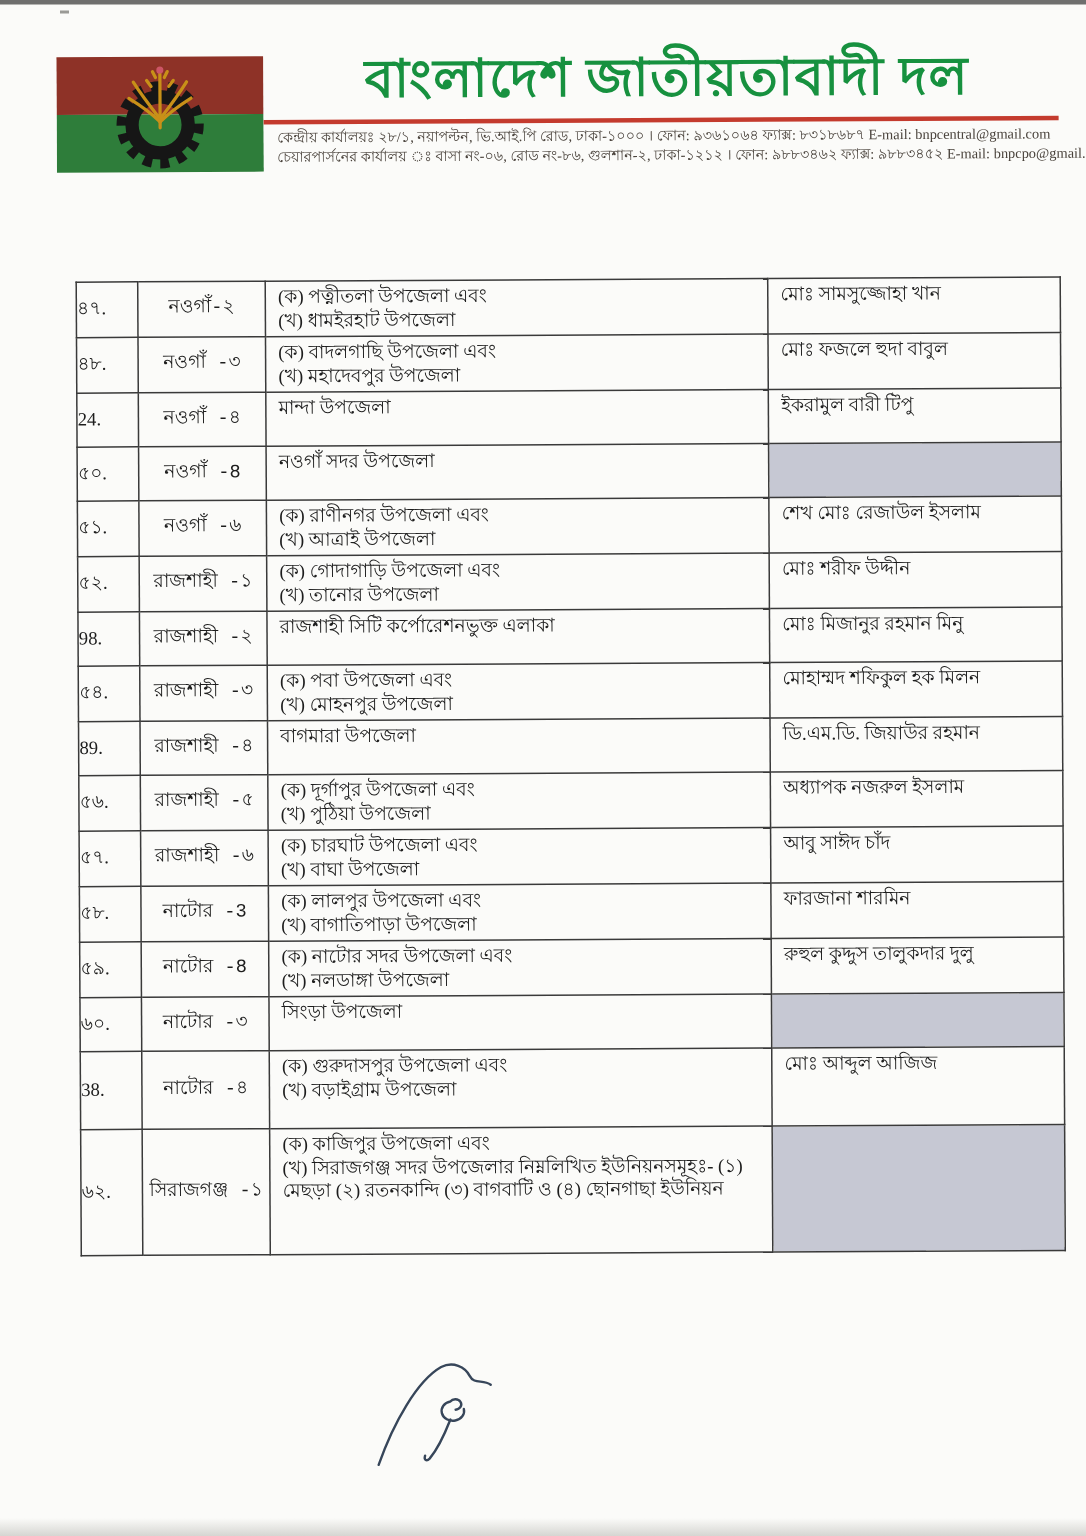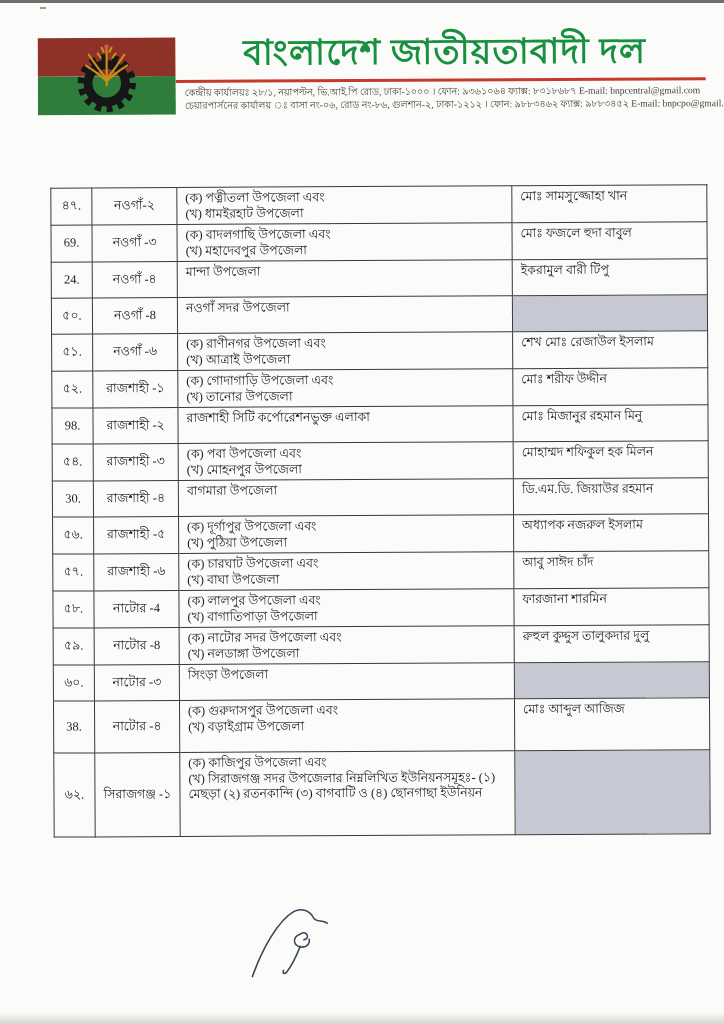--- a/index.html
+++ b/index.html
@@ -34,22 +34,22 @@
     font-size:9.6px;line-height:13.5px;color:#4a433c;white-space:nowrap;}
   .addr1{top:85px;}
   .addr2{top:98px;}
   
   table.main{
     position:absolute;left:52px;top:186px;width:616px;
     border-collapse:collapse;table-layout:fixed;
     font-size:12.5px;line-height:15.5px;color:#1d1d1d;
   }
   table.main td{border:1.4px solid #3a3a3a;overflow:hidden;}
-  td.serial{width:40px;text-align:center;vertical-align:middle;padding:2px 0;}
-  td.constituency{width:80px;text-align:center;vertical-align:middle;padding:2px 2px;}
+  td.serial{width:40px;text-align:left;vertical-align:middle;padding:2px 0;}
+  td.constituency{width:80px;text-align:center;vertical-align:middle;padding:2px 2px;font-family:Liberation Mono, monospace;}
   td.area{width:318px;text-align:left;vertical-align:top;padding:3px 8px 2px 8px;white-space:pre-line;}
   td.organizer{width:178px;text-align:left;vertical-align:top;padding:3px 8px 2px 8px;}
   td.organizer.shaded{background:var(--shaded-cell,#c6c8d3);}
   table.main tr{height:36px;}
   table.main tr:nth-child(15){height:52px;}
   table.main tr:nth-child(16){height:84px;}
   
   .signature{position:absolute;left:232px;top:888px;width:110px;height:100px;}
   .signature svg{display:block;width:100%;height:100%;}
 </style>
@@ -87,21 +87,21 @@
     <tbody>
     <tr>
       <td class="serial">৪৭.</td>
       <td class="constituency">নওগাঁ-২</td>
       <td class="area">(ক) পত্নীতলা উপজেলা এবং
 (খ) ধামইরহাট উপজেলা</td>
       <td class="organizer">মোঃ সামসুজ্জোহা খান</td>
     </tr>
 
     <tr>
-      <td class="serial">69.</td>
+      <td class="serial">৪৮.</td>
       <td class="constituency">নওগাঁ -৩</td>
       <td class="area">(ক) বাদলগাছি উপজেলা এবং
 (খ) মহাদেবপুর উপজেলা</td>
       <td class="organizer">মোঃ ফজলে হুদা বাবুল</td>
     </tr>
 
     <tr>
       <td class="serial">24.</td>
       <td class="constituency">নওগাঁ -৪</td>
       <td class="area">মান্দা উপজেলা</td>
@@ -140,21 +140,21 @@
 
     <tr>
       <td class="serial">৫৪.</td>
       <td class="constituency">রাজশাহী -৩</td>
       <td class="area">(ক) পবা উপজেলা এবং
 (খ) মোহনপুর উপজেলা</td>
       <td class="organizer">মোহাম্মদ শফিকুল হক মিলন</td>
     </tr>
 
     <tr>
-      <td class="serial">30.</td>
+      <td class="serial">89.</td>
       <td class="constituency">রাজশাহী -৪</td>
       <td class="area">বাগমারা উপজেলা</td>
       <td class="organizer">ডি.এম.ডি. জিয়াউর রহমান</td>
     </tr>
 
     <tr>
       <td class="serial">৫৬.</td>
       <td class="constituency">রাজশাহী -৫</td>
       <td class="area">(ক) দূর্গাপুর উপজেলা এবং
 (খ) পুঠিয়া উপজেলা</td>
@@ -164,21 +164,21 @@
     <tr>
       <td class="serial">৫৭.</td>
       <td class="constituency">রাজশাহী -৬</td>
       <td class="area">(ক) চারঘাট উপজেলা এবং
 (খ) বাঘা উপজেলা</td>
       <td class="organizer">আবু সাঈদ চাঁদ</td>
     </tr>
 
     <tr>
       <td class="serial">৫৮.</td>
-      <td class="constituency">নাটোর -4</td>
+      <td class="constituency">নাটোর -3</td>
       <td class="area">(ক) লালপুর উপজেলা এবং
 (খ) বাগাতিপাড়া উপজেলা</td>
       <td class="organizer">ফারজানা শারমিন</td>
     </tr>
 
     <tr>
       <td class="serial">৫৯.</td>
       <td class="constituency">নাটোর -8</td>
       <td class="area">(ক) নাটোর সদর উপজেলা এবং
 (খ) নলডাঙ্গা উপজেলা</td>

